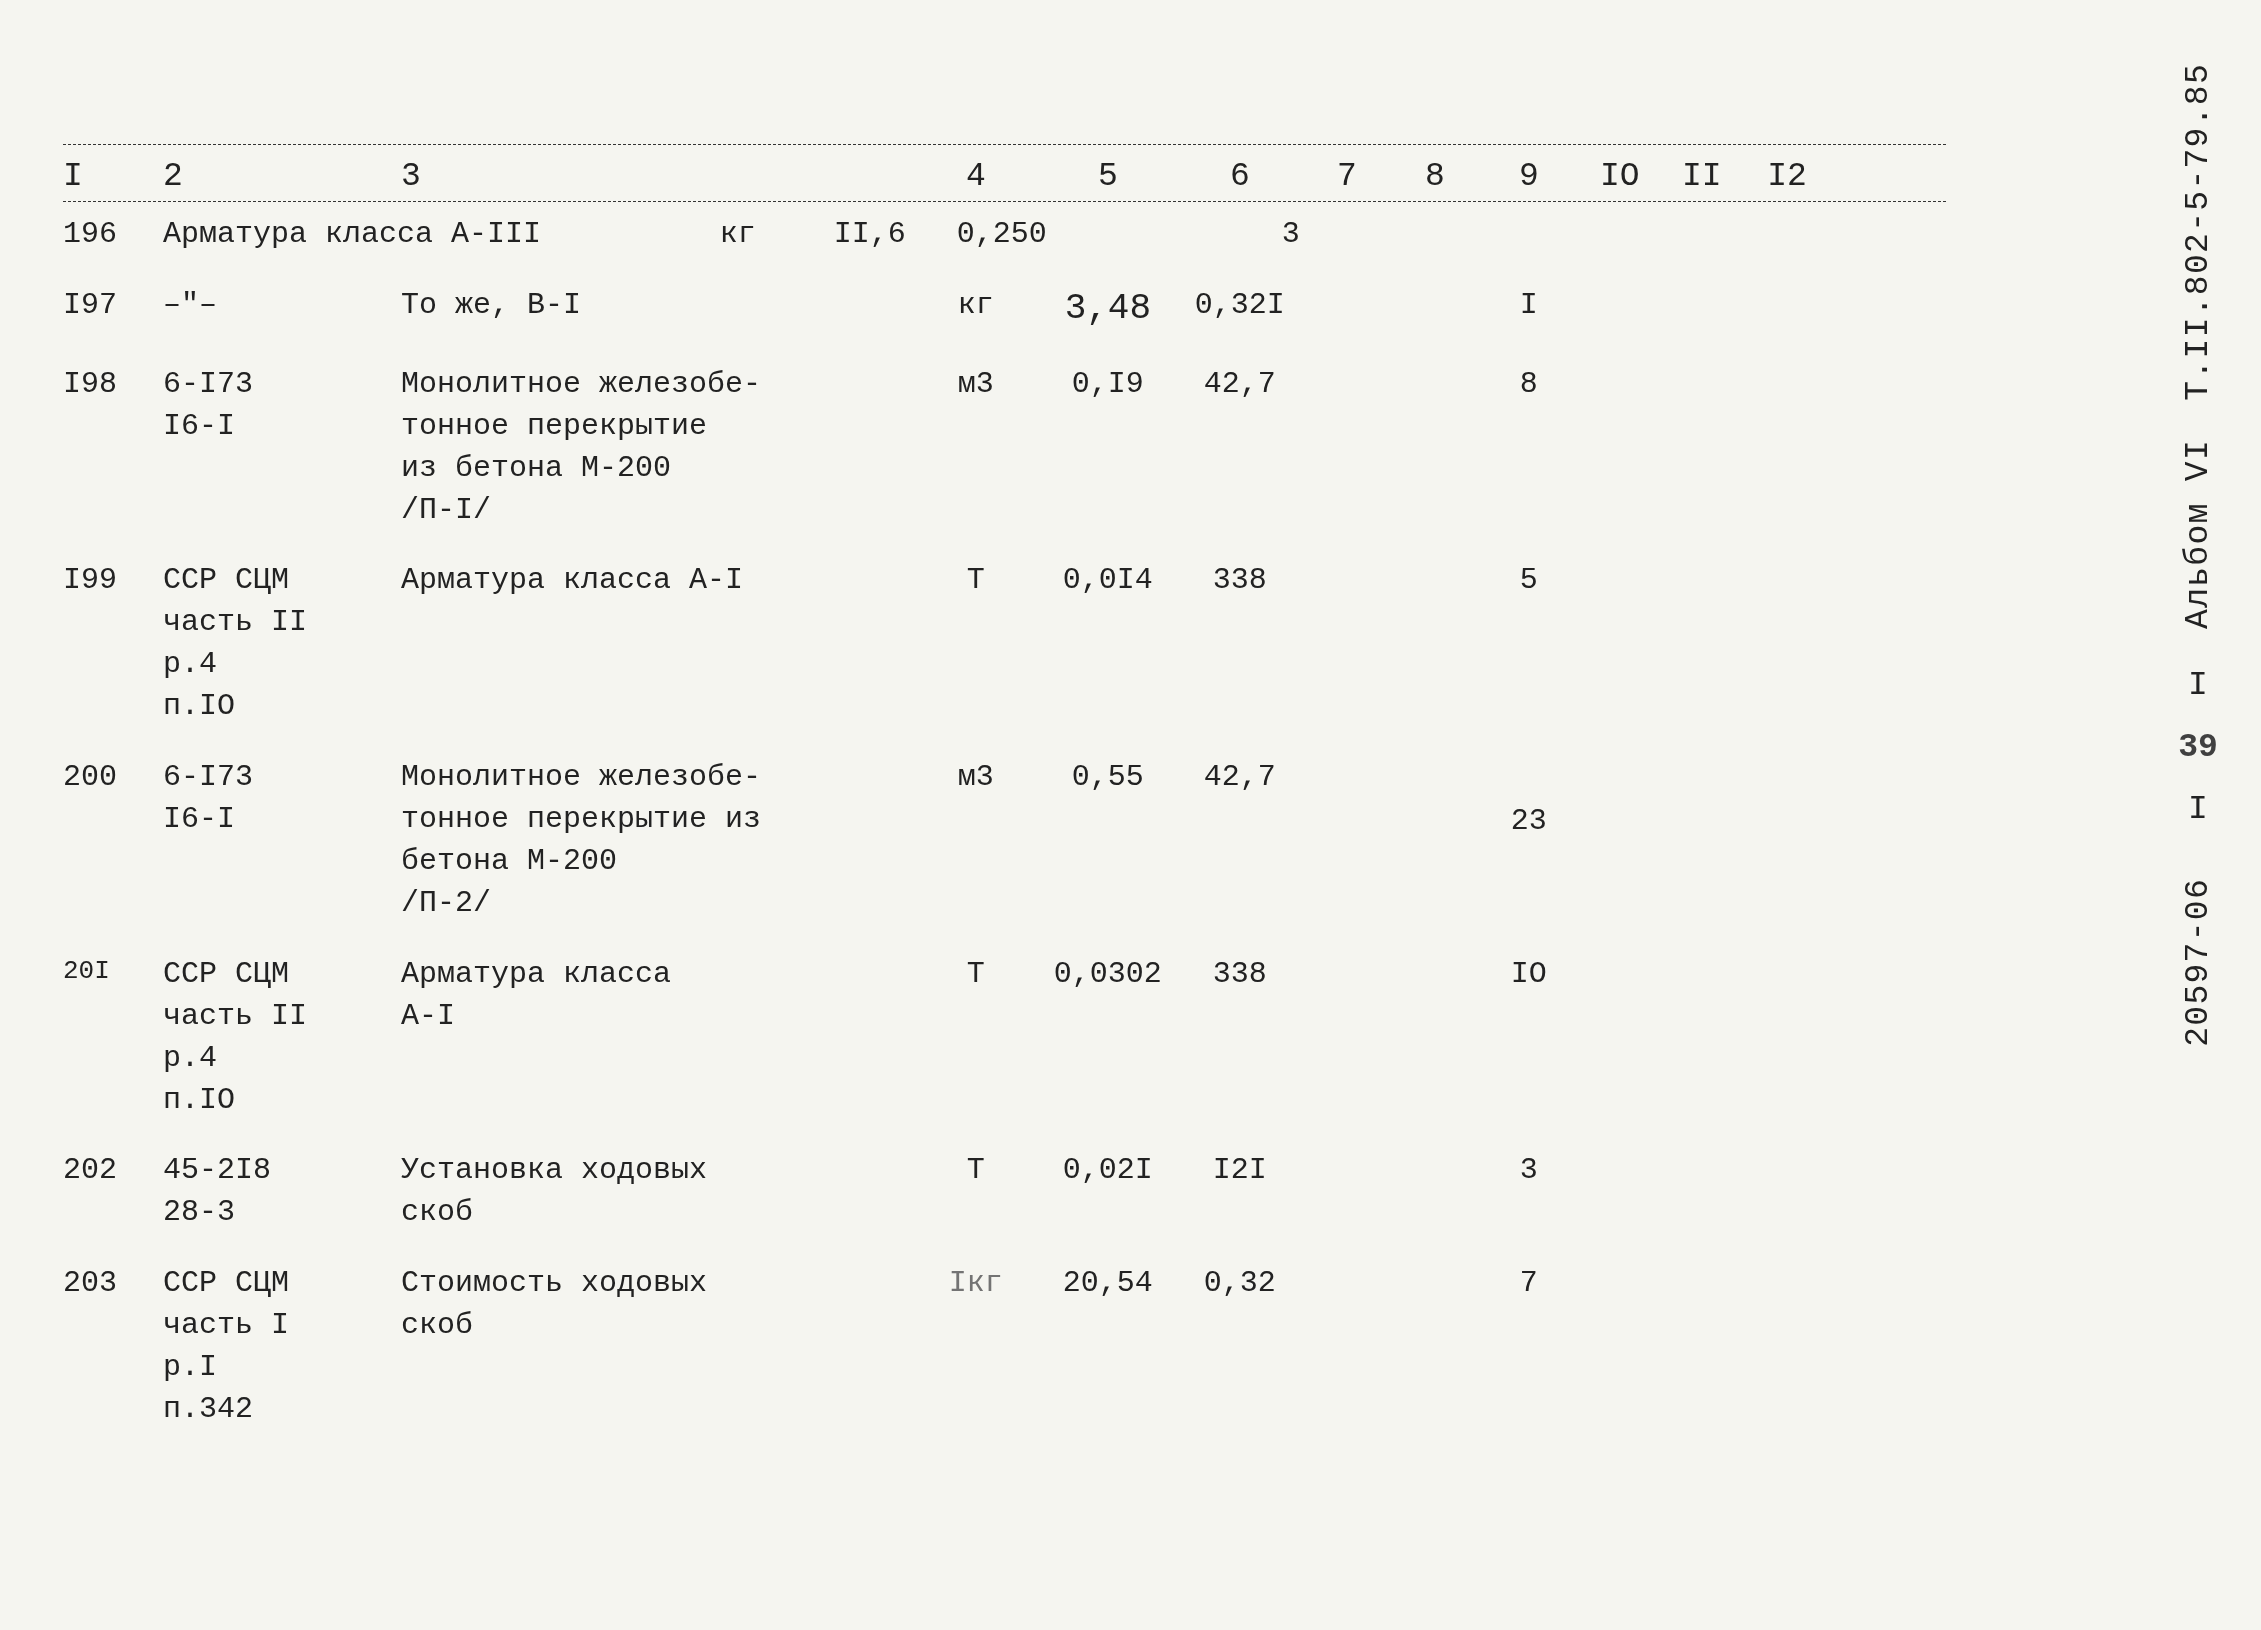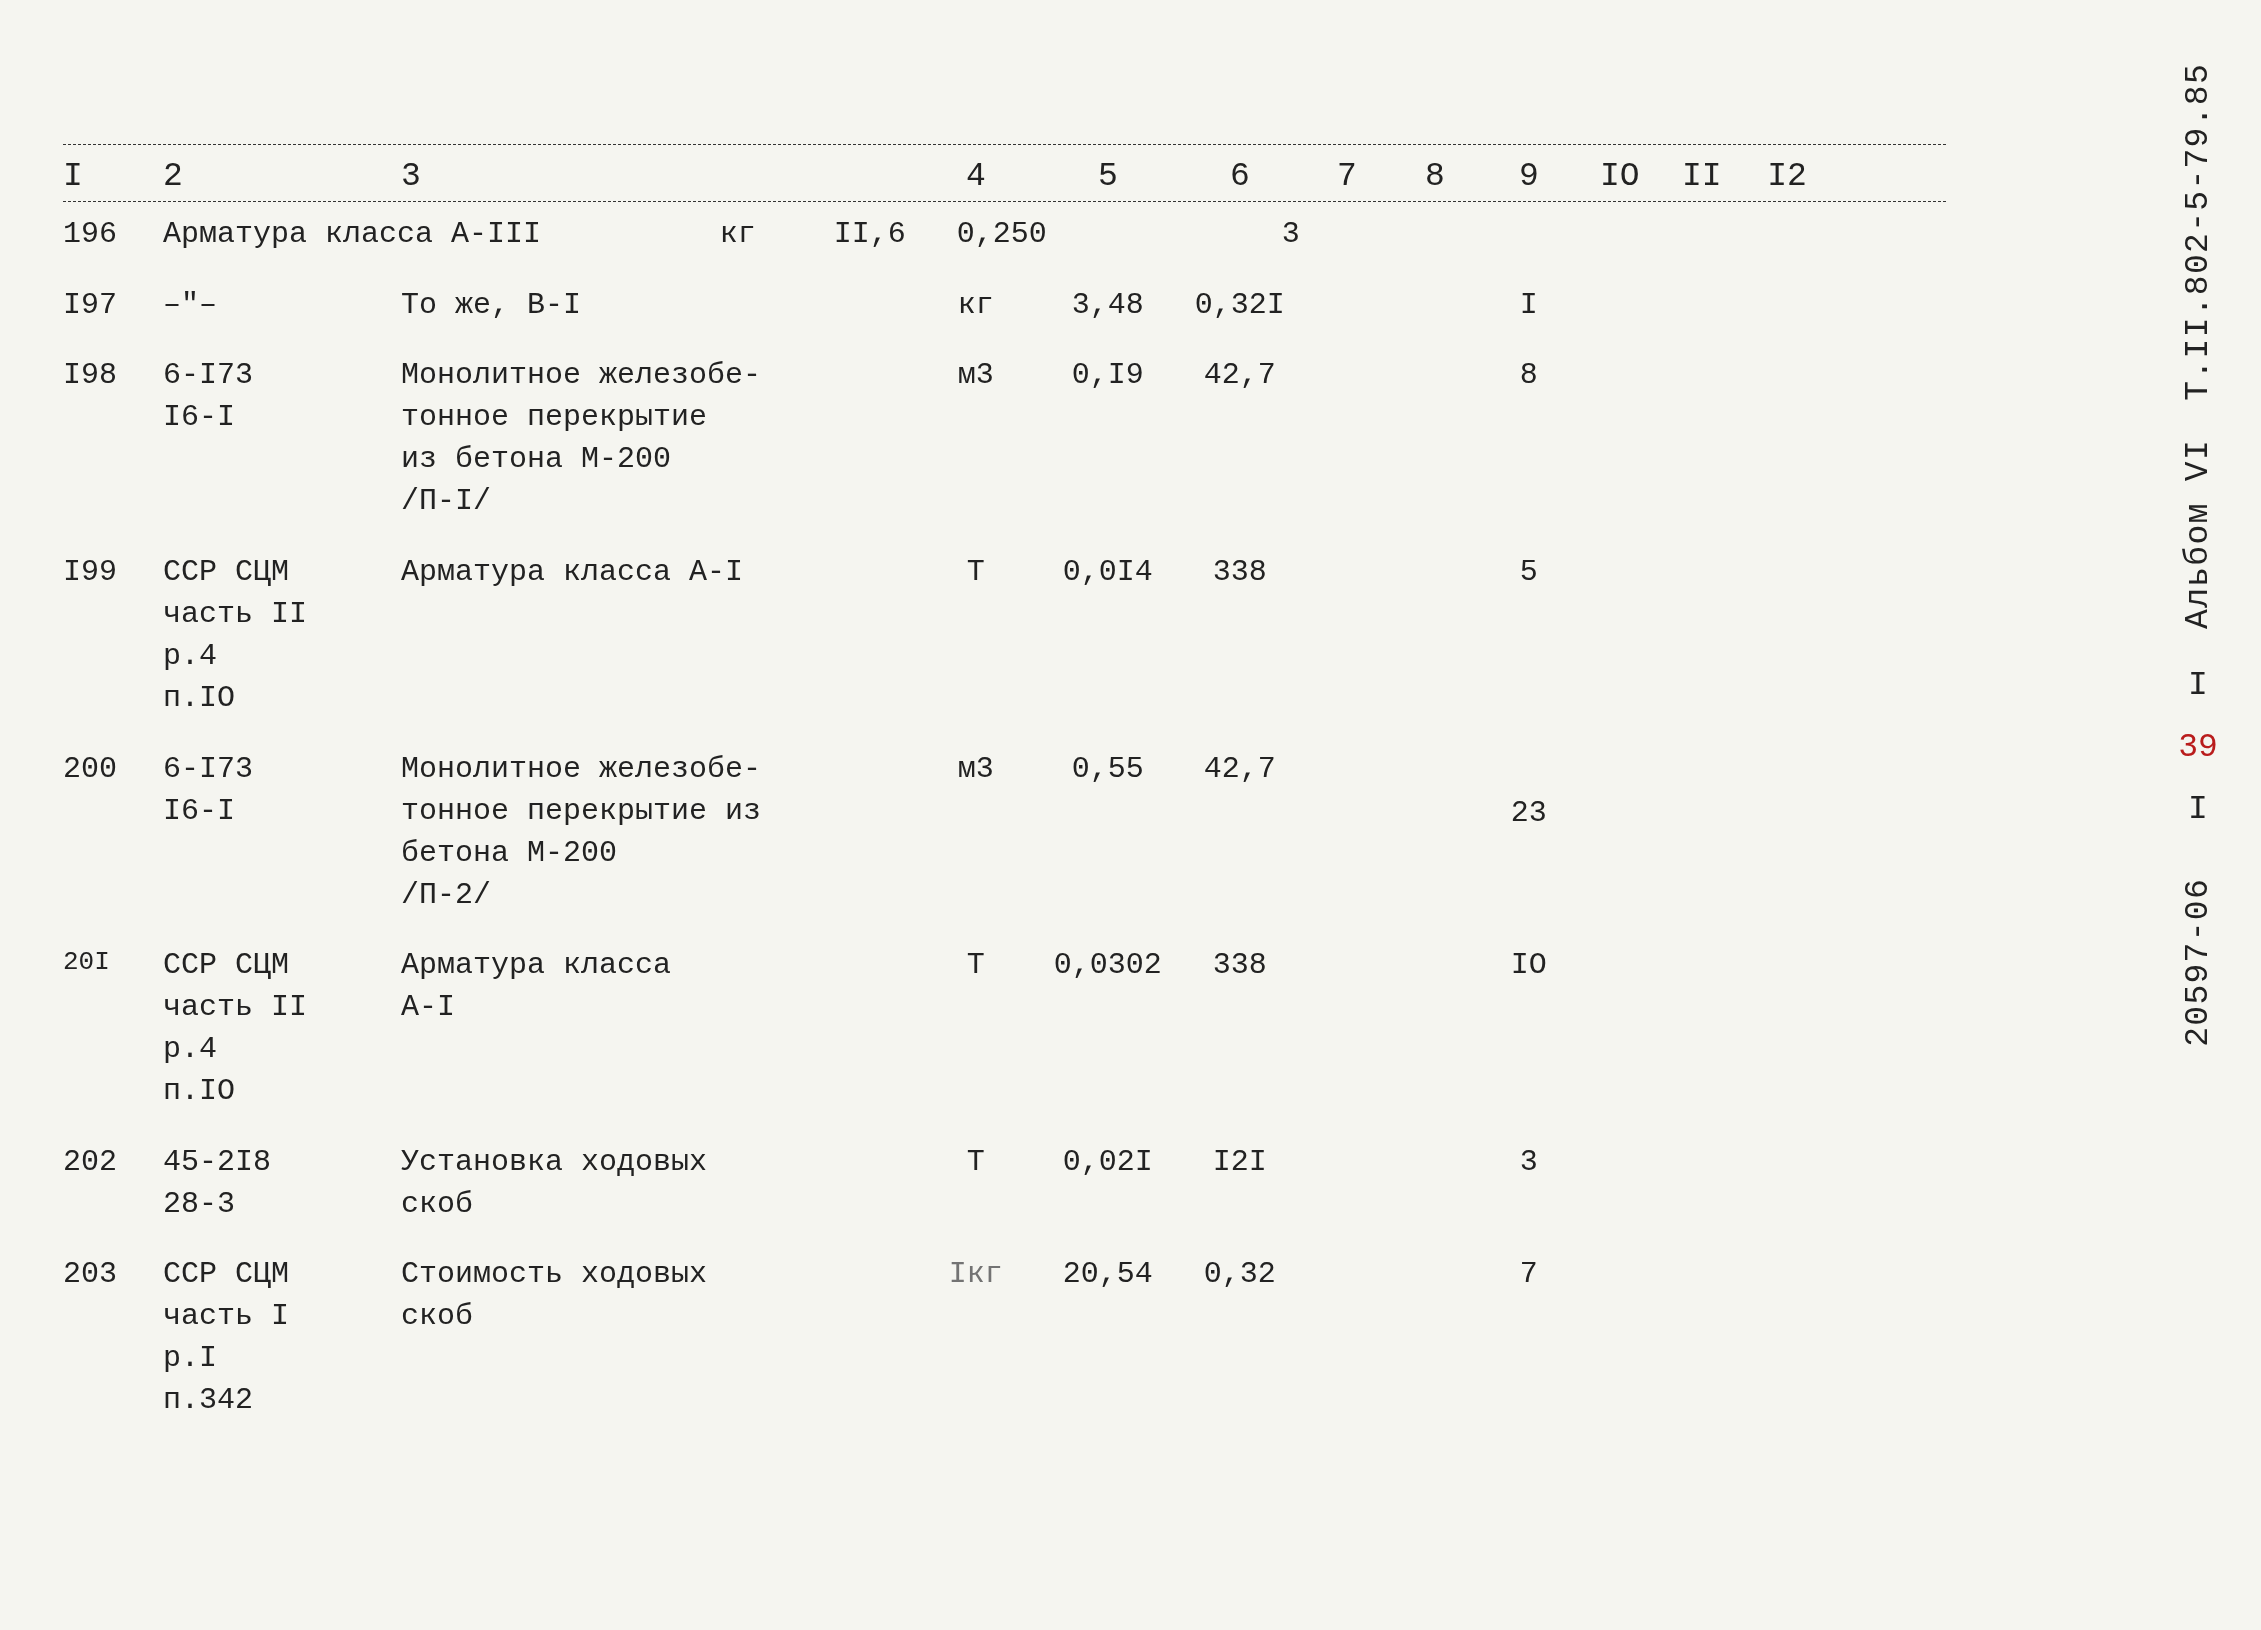--- a/index.html
+++ b/index.html
@@ -196,21 +196,21 @@
           <div class="col-10" style="font-size: 30px; line-height: 1.4; white-space: pre-line; color: rgb(34, 34, 34);"></div>
           <div class="col-11" style="font-size: 30px; line-height: 1.4; white-space: pre-line; color: rgb(34, 34, 34);"></div>
           <div class="col-12" style="font-size: 30px; line-height: 1.4; white-space: pre-line; color: rgb(34, 34, 34);"></div>
         </div>
         <div style="height: 5px;"></div>
         <div class="data-row">
           <div class="col-1" style="font-size: 30px; line-height: 1.4; white-space: pre-line; color: rgb(34, 34, 34);">I97</div>
           <div class="col-2" style="font-size: 30px; line-height: 1.4; white-space: pre-line; color: rgb(34, 34, 34);">–"–</div>
           <div class="col-3" style="font-size: 30px; line-height: 1.4; white-space: pre-line; color: rgb(34, 34, 34);">То же, В-I</div>
           <div class="col-4" style="font-size: 30px; line-height: 1.4; white-space: pre-line; color: rgb(34, 34, 34);">кг</div>
-          <div class="col-5" style="font-size: 30px; line-height: 1.4; white-space: pre-line; color: rgb(34, 34, 34);">3,48</div>
+          <div class="col-5" style="font-size: 36px; line-height: 1.4; white-space: pre-line; color: rgb(34, 34, 34);">3,48</div>
           <div class="col-6" style="font-size: 30px; line-height: 1.4; white-space: pre-line; color: rgb(34, 34, 34);">0,32I</div>
           <div class="col-7" style="font-size: 30px; line-height: 1.4; white-space: pre-line; color: rgb(34, 34, 34);"></div>
           <div class="col-8" style="font-size: 30px; line-height: 1.4; white-space: pre-line; color: rgb(34, 34, 34);"></div>
           <div class="col-9" style="font-size: 30px; line-height: 1.4; white-space: pre-line; color: rgb(34, 34, 34);">I</div>
           <div class="col-10" style="font-size: 30px; line-height: 1.4; white-space: pre-line; color: rgb(34, 34, 34);"></div>
           <div class="col-11" style="font-size: 30px; line-height: 1.4; white-space: pre-line; color: rgb(34, 34, 34);"></div>
           <div class="col-12" style="font-size: 30px; line-height: 1.4; white-space: pre-line; color: rgb(34, 34, 34);"></div>
         </div>
         <div style="height: 5px;"></div>
         <div class="data-row">
@@ -331,21 +331,21 @@
   <div class="right-sidebar">
     <div class="rotated-text-top">
       <span>Т.II.802-5-79.85</span>
     </div>
     <div class="rotated-text-middle">
       <span>Альбом VI</span>
     </div>
     <div style="font-size:33px; color:#222; font-family:'Courier New',Courier,monospace; margin-bottom:25px;">
       <span>I</span>
     </div>
-    <div style="font-size:33px; color:#b91c1c; font-family:'Courier New',Courier,monospace; margin-bottom:25px;">
+    <div style="font-size:33px; color:#404040; font-family:'Courier New',Courier,monospace; margin-bottom:25px;font-weight:bold;">
       <span>39</span>
     </div>
     <div style="font-size:33px; color:#222; font-family:'Courier New',Courier,monospace; margin-bottom:50px;">
       <span>I</span>
     </div>
     <div class="rotated-text-bottom">
       <span>20597-06</span>
     </div>
   </div>
 

